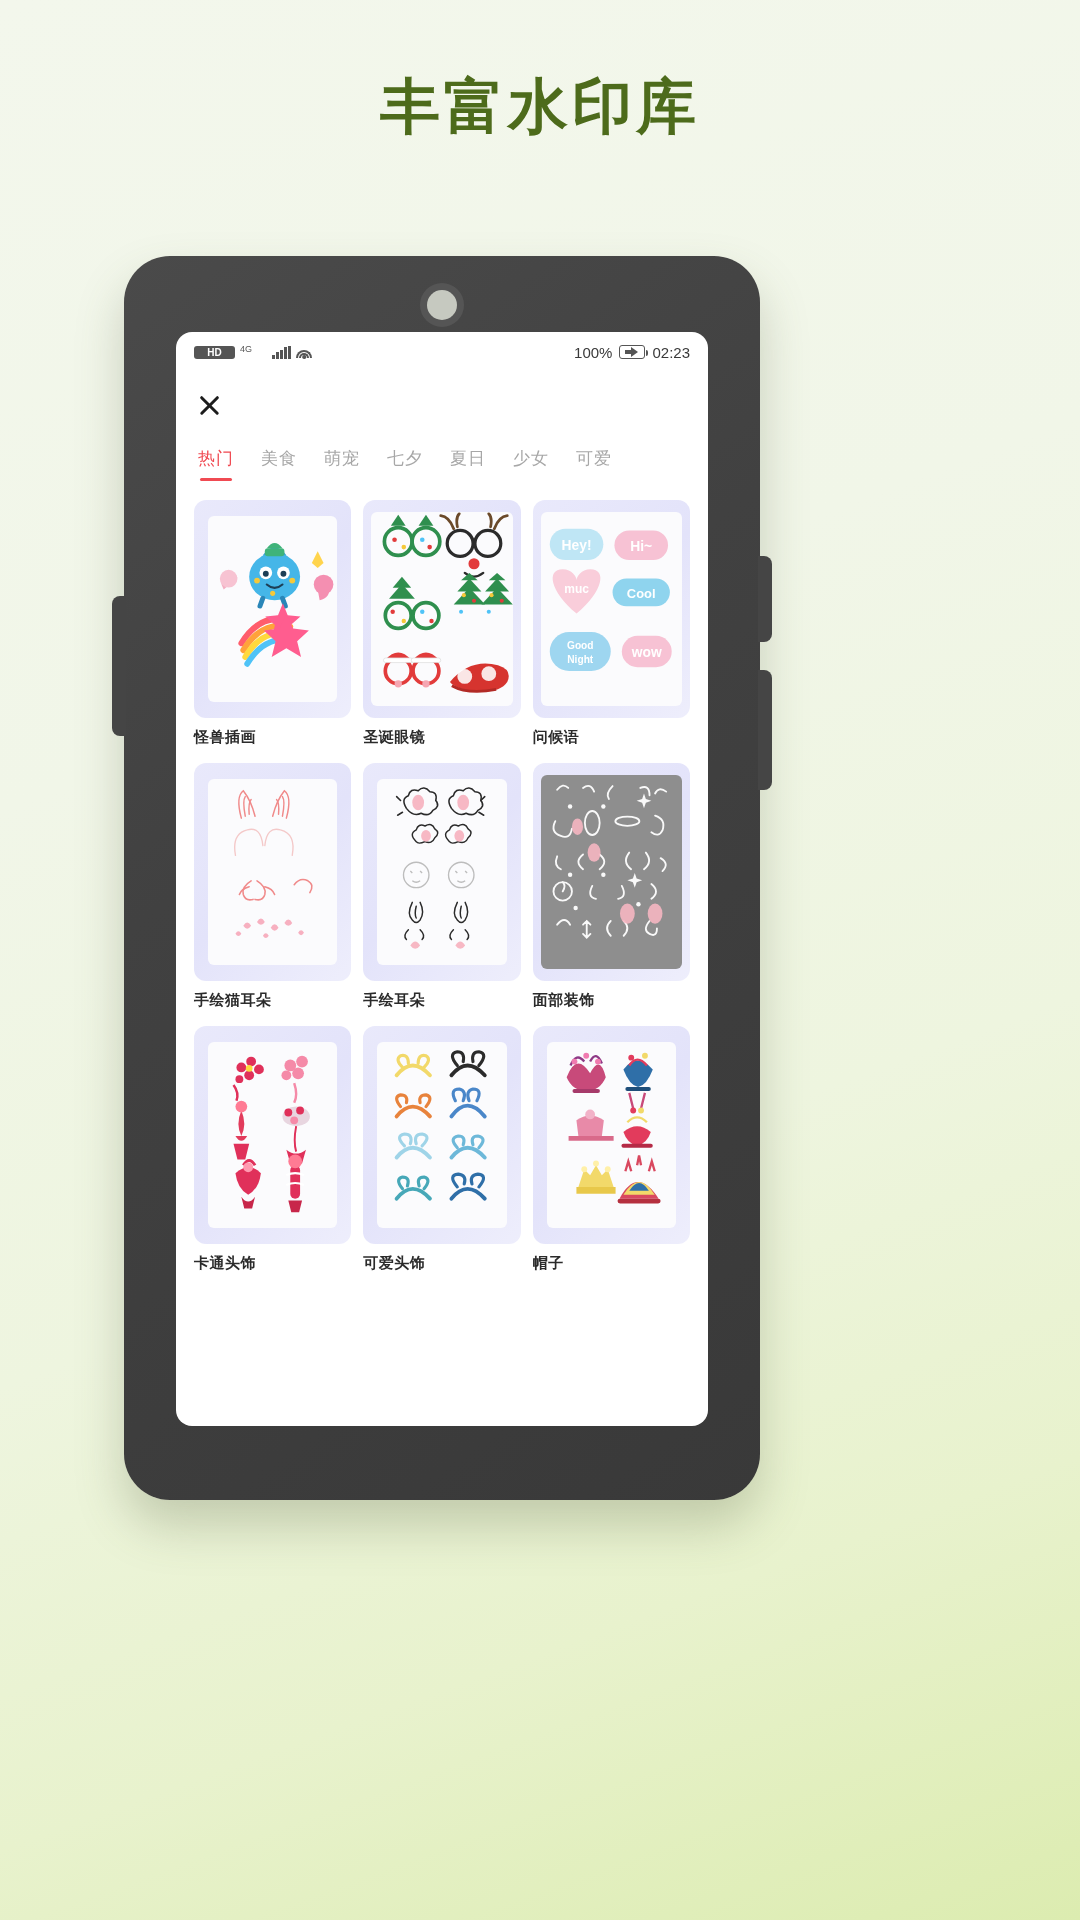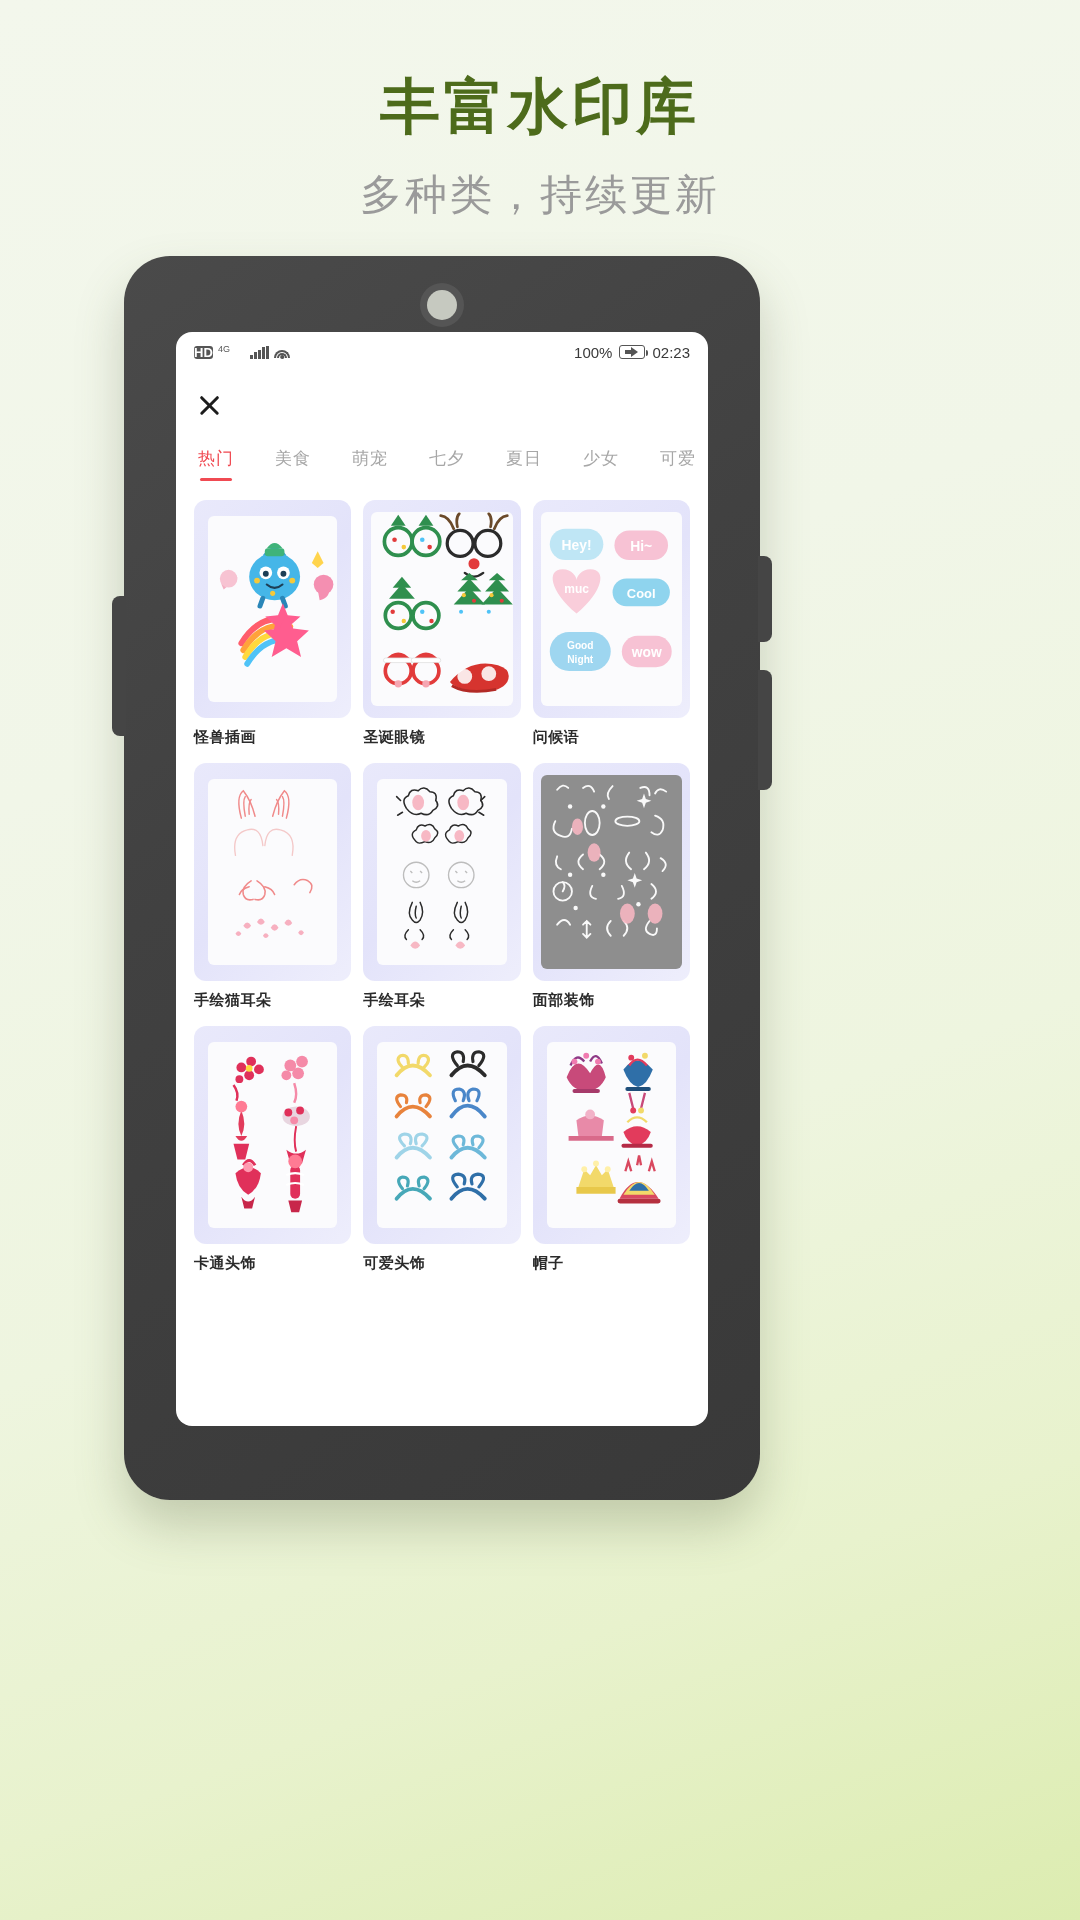--- a/index.html
+++ b/index.html
@@ -80,22 +80,22 @@
     align-items: center;
     justify-content: space-between;
     padding: 0 18px;
     font-size: 15px;
     color: #3a3a3a;
   }
   .sb-left { display: flex; align-items: flex-end; gap: 5px; }
   .hd-icon {
     display: inline-flex; align-items: center; justify-content: center;
     background: #555; color: #fff;
-    font-size: 13px; font-weight: bold;
-    width: 19px; height: 13px; border-radius: 3px;
+    font-size: 10px; font-weight: bold;
+    width: 41px; height: 13px; border-radius: 3px;
     letter-spacing: 0px;
   }
   .sig-group { display: flex; align-items: flex-end; gap: 20px; }
   .g4 { font-size: 9px; color: #555; line-height: 1; position: relative; top: -5px; }
   .bars { display: flex; align-items: flex-end; gap: 1.5px; height: 13px; }
   .bars i { width: 2.5px; background: #555; display: block; }
   .bars i:nth-child(1){height:4px}
   .bars i:nth-child(2){height:6.5px}
   .bars i:nth-child(3){height:9px}
   .bars i:nth-child(4){height:11.5px}
@@ -159,21 +159,21 @@
     font-size: 21px; font-weight: bold; color: #1c1c1c;
     letter-spacing: 1px;
     pointer-events: none;
   }
 
   
   .tabs {
     flex: 0 0 52px;
     display: flex;
     align-items: center;
-    gap: 41px;
+    gap: 27px;
     padding: 0 22px;
     overflow: hidden;
   }
   .tab {
     font-size: 17px;
     color: #a7a7a7;
     white-space: nowrap;
     position: relative;
     padding-bottom: 11px;
     cursor: pointer;
@@ -226,21 +226,20 @@
 
   
   .art { position: absolute; inset: 0; }
   .art svg { width: 100%; height: 100%; display:block; }
 </style>
 </head>
 <body>
 
 <div class="promo">
   <div class="promo-title">丰富水印库</div>
-  <div class="promo-sub">多种类，持续更新</div>
 </div>
 
 <div class="phone-wrap">
   <div class="phone-body"></div>
   <div class="phone-cam"></div>
   <div class="side-btn left-1"></div>
   <div class="side-btn right-1"></div>
   <div class="side-btn right-2"></div>
 
   <div class="screen">

